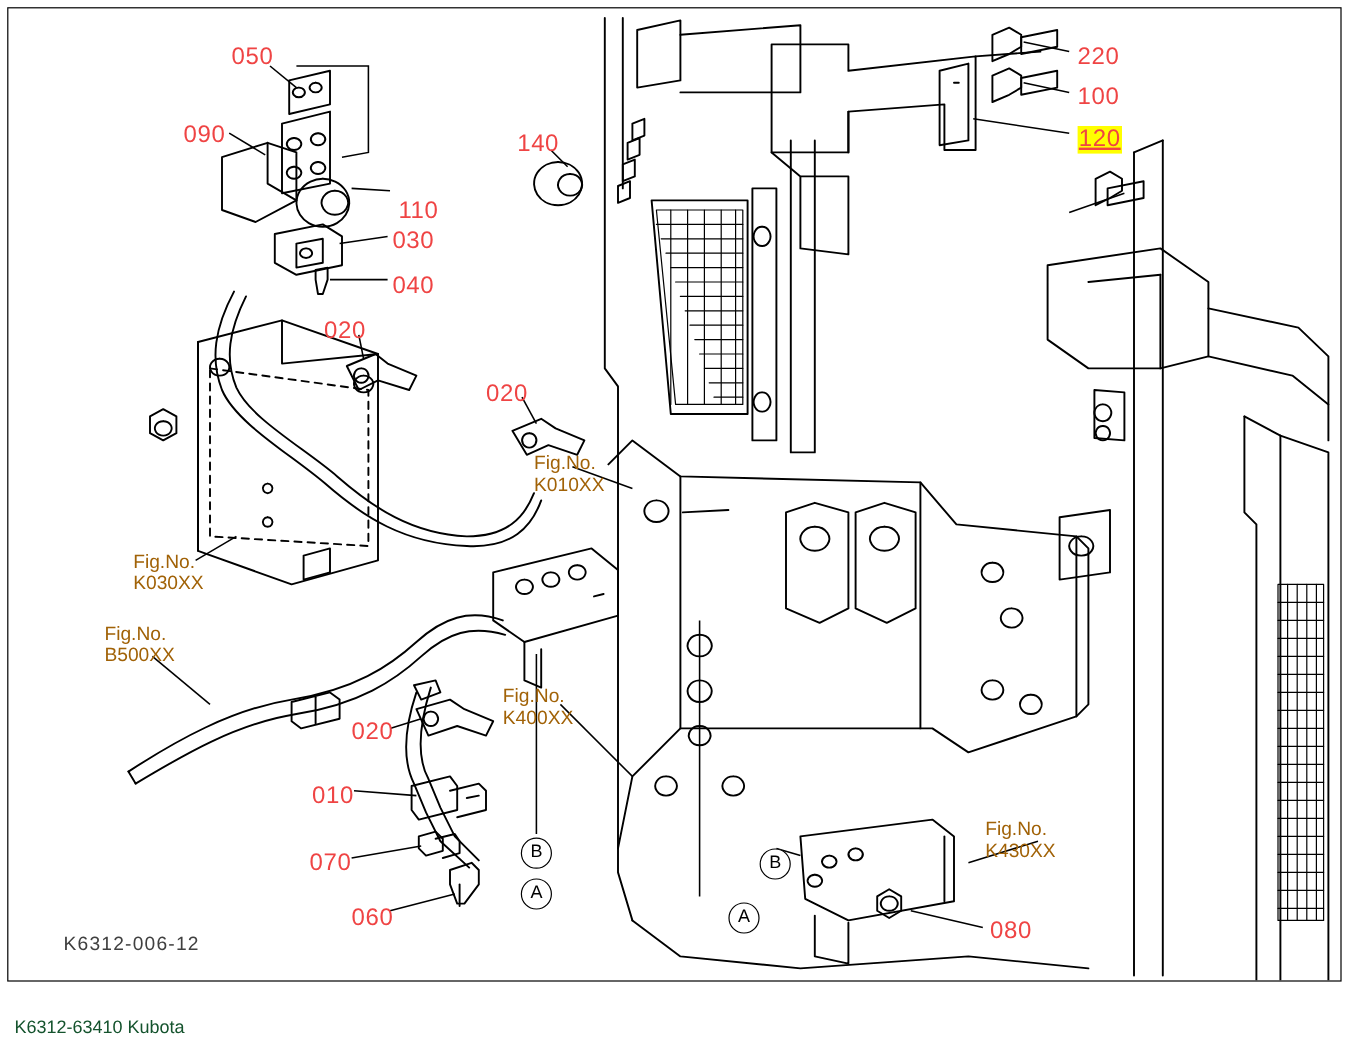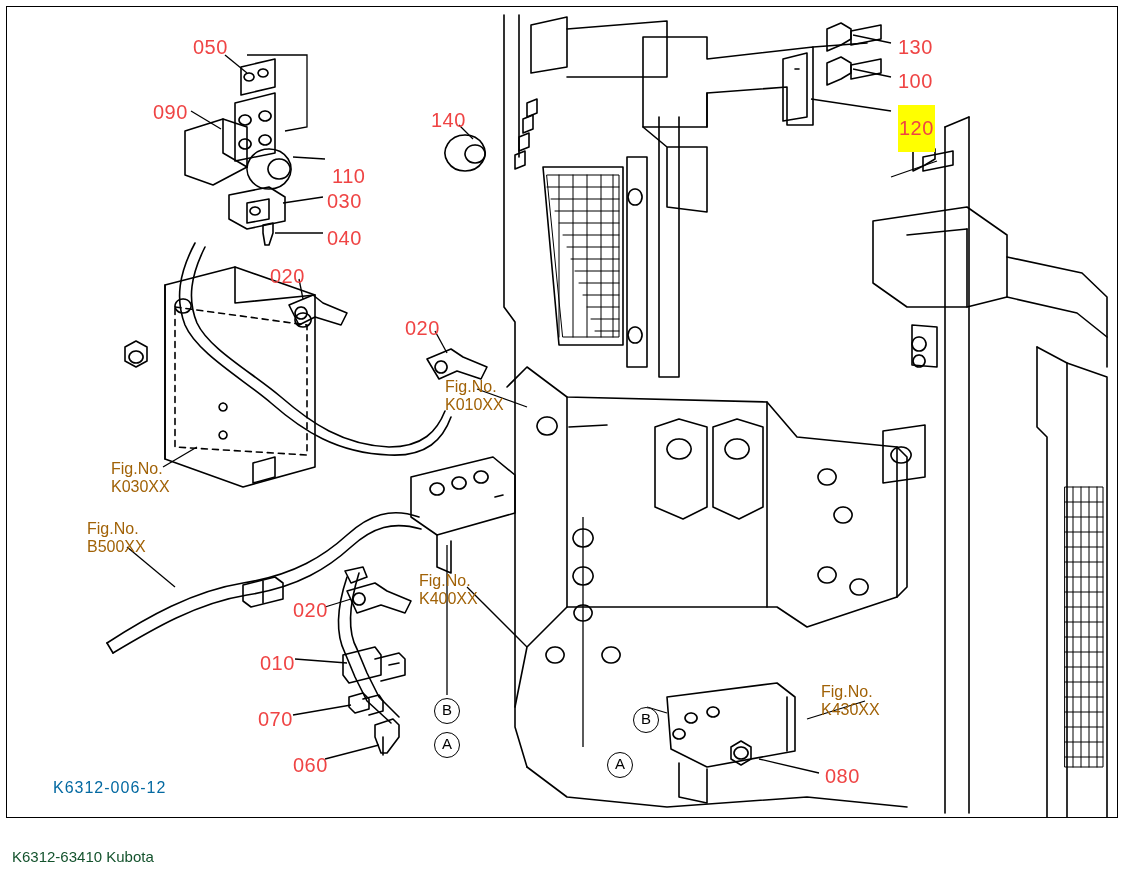--- a/index.html
+++ b/index.html
@@ -37,21 +37,22 @@
   .callout {
     position: absolute;
     font-size: 20px;
     color: #ef4444;
     white-space: nowrap;
     letter-spacing: 0.5px;
     font-family: "Liberation Sans", sans-serif;
   }
   .callout.highlight {
     background: #ffff00;
-    padding: 12px 1px;
+    padding: 0 1px;
+    text-decoration: underline;
   }
   .fignote {
     position: absolute;
     font-size: 16px;
     color: #a16207;
     line-height: 1.15;
     white-space: nowrap;
     font-family: "Liberation Sans", sans-serif;
   }
   .circle-ref {
@@ -66,21 +67,21 @@
     color: #000;
     background: #fff;
     font-family: "Liberation Sans", sans-serif;
   }
   #drawing-code {
     position: absolute;
     left: 46px;
     top: 772px;
     font-size: 16px;
     letter-spacing: 1px;
-    color: #0369a1;
+    color: #404040;
   }
   #footer-code {
     position: absolute;
     left: 12px;
     top: 848px;
     font-size: 15px;
     color: #14532d;
   }
 </style>
 </head>
@@ -297,21 +298,21 @@
         <path d="M640 700 L660 706"></path>
       </g>
     </svg>
 
     <div class="callout" style="left:186px;top:29px;">050</div>
     <div class="callout" style="left:146px;top:94px;">090</div>
     <div class="callout" style="left:325px;top:145px;margin-top:13px;">110</div>
     <div class="callout" style="left:320px;top:183px;">030</div>
     <div class="callout" style="left:320px;top:220px;">040</div>
     <div class="callout" style="left:424px;top:102px;">140</div>
-    <div class="callout" style="left:891px;top:29px;">130</div>
+    <div class="callout" style="left:891px;top:29px;">220</div>
     <div class="callout" style="left:891px;top:63px;">100</div>
     <div class="callout highlight" style="left:891px;top:98px;">120</div>
     <div class="callout" style="left:263px;top:258px;">020</div>
     <div class="callout" style="left:398px;top:310px;">020</div>
     <div class="callout" style="left:286px;top:592px;">020</div>
     <div class="callout" style="left:253px;top:645px;">010</div>
     <div class="callout" style="left:251px;top:701px;">070</div>
     <div class="callout" style="left:286px;top:747px;">060</div>
     <div class="callout" style="left:818px;top:758px;">080</div>
 

